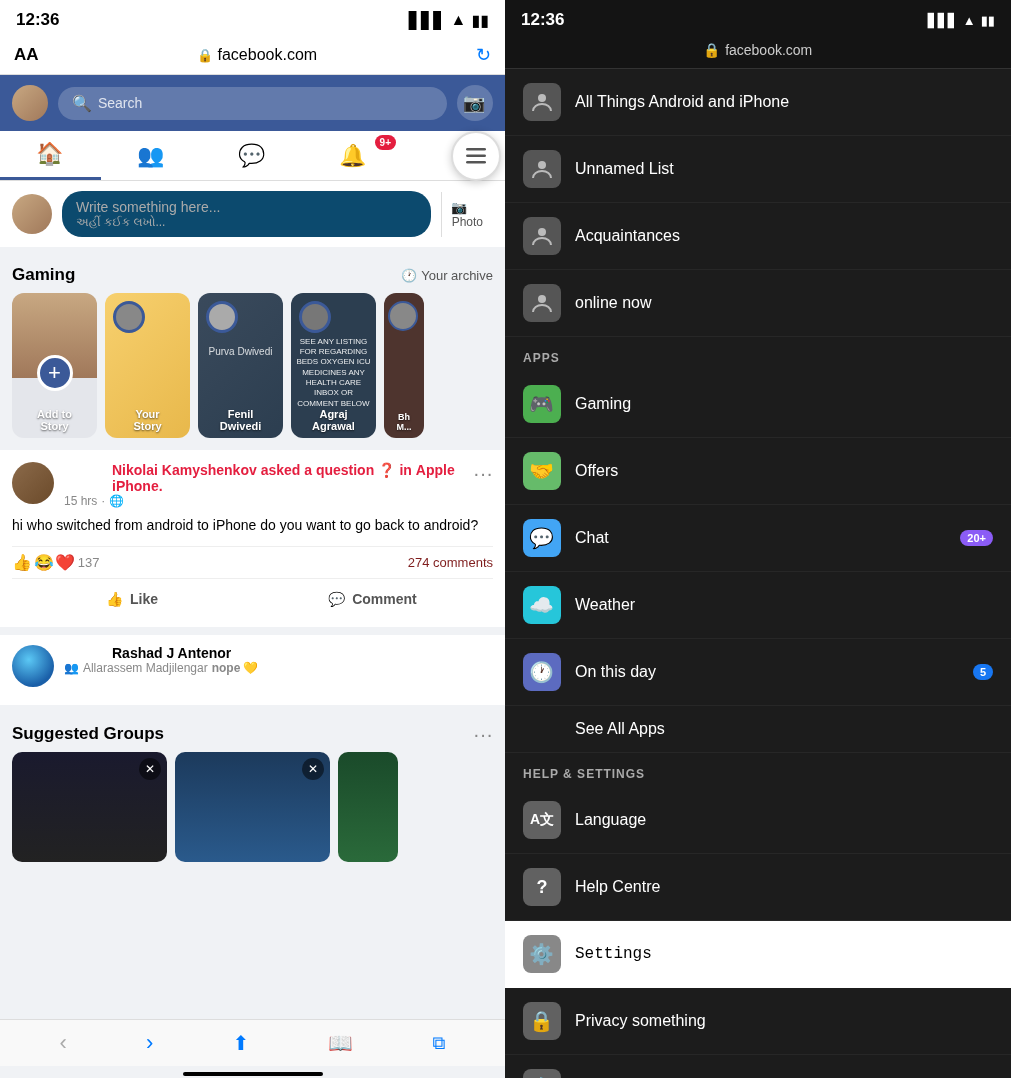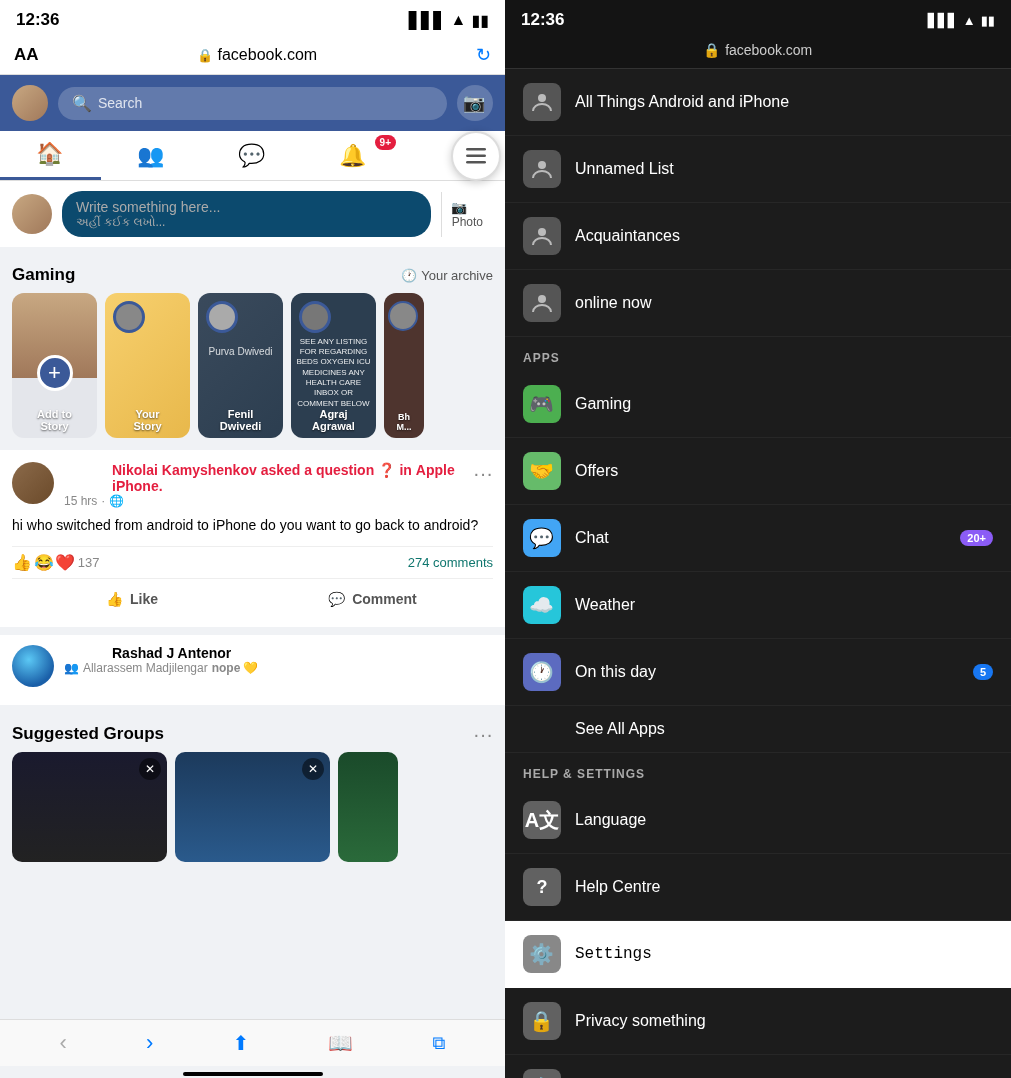--- a/index.html
+++ b/index.html
@@ -255,21 +255,21 @@
     .post-reactions {
       display: flex;
       justify-content: space-between;
       align-items: center;
       padding: 6px 0;
       border-top: 1px solid #eee;
       border-bottom: 1px solid #eee;
       margin-bottom: 4px;
     }
     .post-react-count { font-size: 13px; color: #888; }
-    .post-comment-count { font-size: 13px; color: #0f766e; }
+    .post-comment-count { font-size: 13px; color: #7f1d1d; }
     .post-actions {
       display: flex;
       gap: 0;
     }
     .post-action-btn {
       flex: 1;
       display: flex;
       align-items: center;
       justify-content: center;
       gap: 6px;
@@ -721,21 +721,21 @@
     </div>
 
     <div class="menu-item">
       <div style="width:38px;"></div>
       <span class="menu-item-text">See All Apps</span>
     </div>
 
     <div class="section-label">HELP &amp; SETTINGS</div>
 
     <div class="menu-item">
-      <div class="menu-item-icon dark-gray" style="font-size:20px;font-weight:700;">A文</div>
+      <div class="menu-item-icon dark-gray" style="font-size:14px;font-weight:700;">A文</div>
       <span class="menu-item-text">Language</span>
     </div>
 
     <div class="menu-item">
       <div class="menu-item-icon dark-gray" style="font-size:18px;font-weight:700;">?</div>
       <span class="menu-item-text">Help Centre</span>
     </div>
 
     <div class="menu-item highlighted">
       <div class="menu-item-icon settings-gray">⚙️</div>

